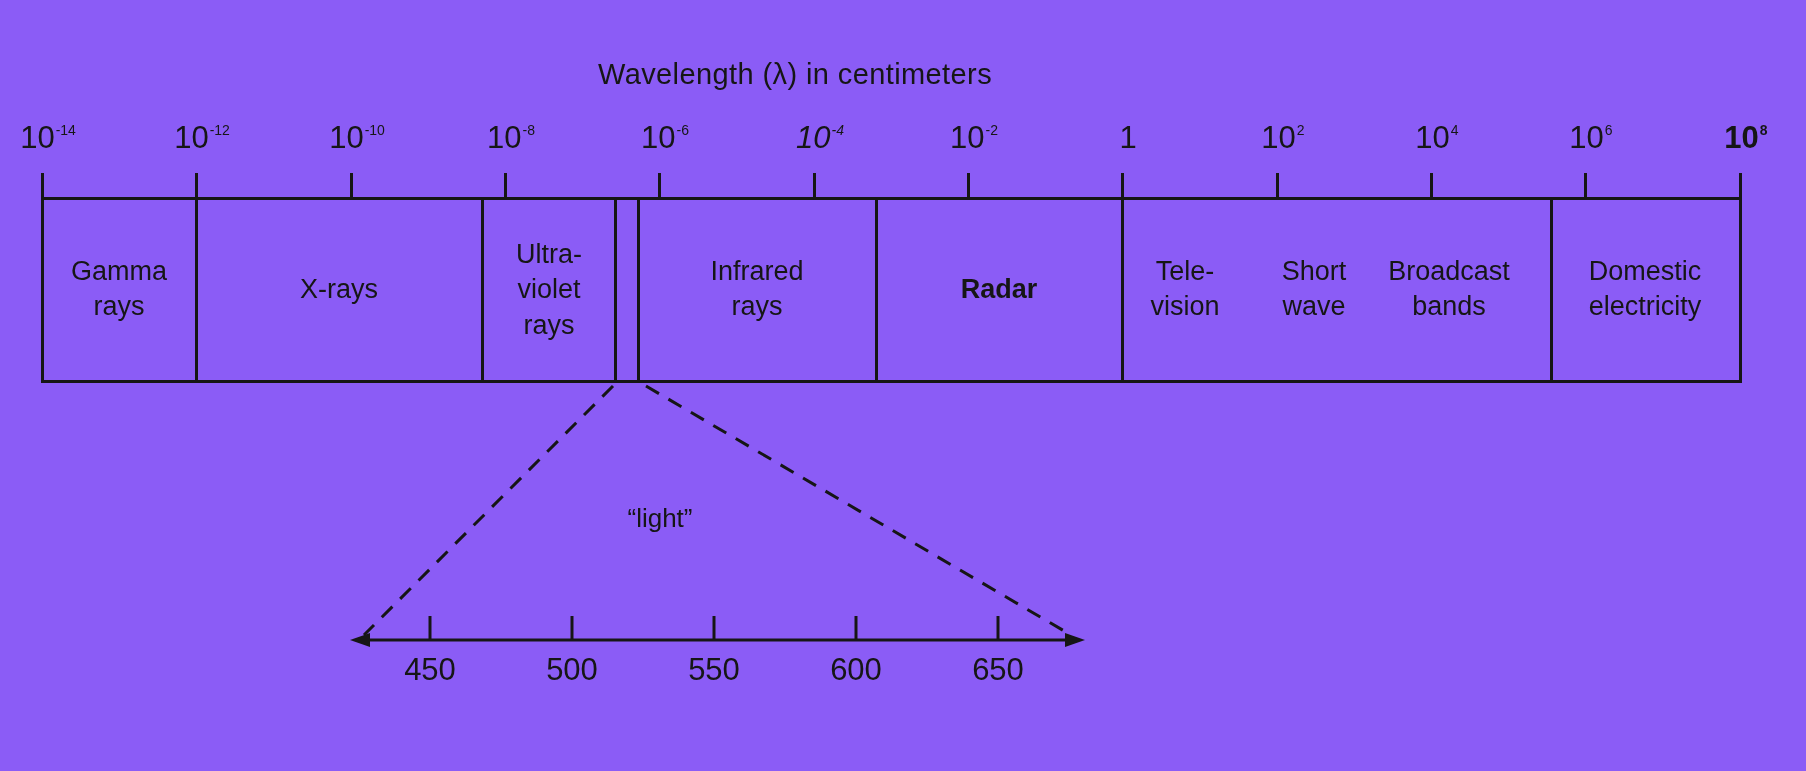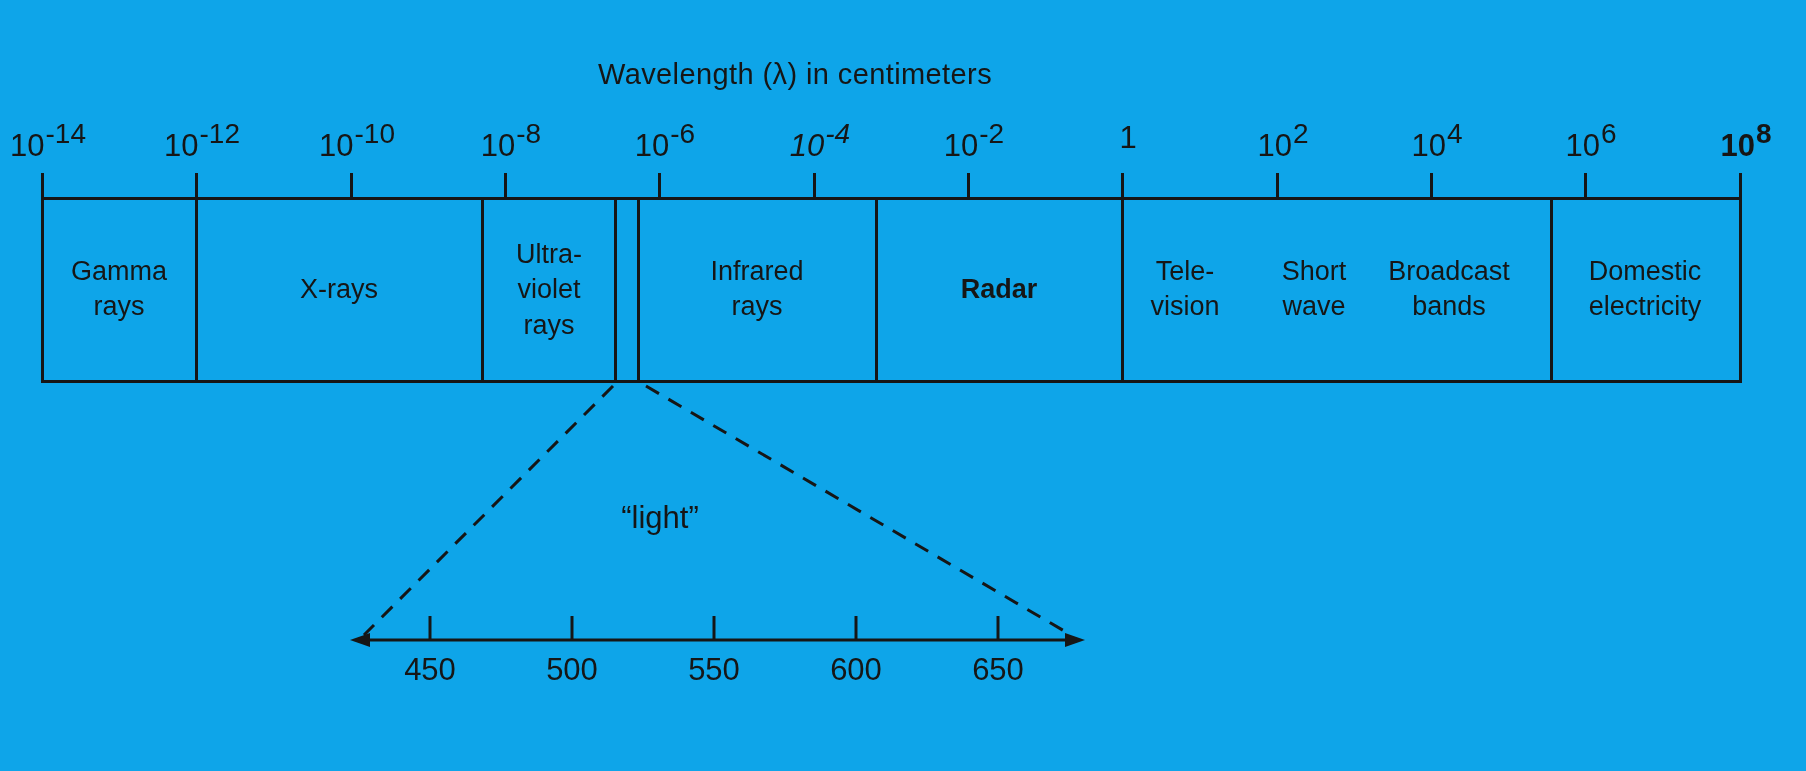--- a/index.html
+++ b/index.html
@@ -1,40 +1,40 @@
 <!DOCTYPE html>
 <html><head>
 <meta charset="utf-8">
 <style>
   * { margin: 0; padding: 0; box-sizing: border-box; }
   html, body { background: #ffffff; }
   .canvas {
     position: relative;
     width: 1806px;
     height: 771px;
-    background: #0ea5e9;
+    background: #8b5cf6;
     color: #161616;
     font-family: "Liberation Sans", sans-serif;
     overflow: hidden;
   }
   .axis-title {
     position: absolute;
     transform: translateX(-50%);
     font-size: 29px;
     letter-spacing: 0.4px;
     white-space: nowrap;
   }
   .cm-tick-label {
     position: absolute;
     transform: translateX(-50%);
     font-size: 31px;
     white-space: nowrap;
   }
   .cm-tick-label sup {
-    font-size: 28px;
+    font-size: 14px;
     position: relative;
     top: -2px;
     margin-left: 1px;
   }
   .tick-mark {
     position: absolute;
     width: 3px;
     background: #161616;
   }
   .band-rect {
@@ -51,21 +51,21 @@
     position: absolute;
     transform: translate(-50%, -50%);
     text-align: center;
     font-size: 27px;
     line-height: 1.32;
     white-space: pre;
   }
   .light-label {
     position: absolute;
     transform: translate(-50%, -50%);
-    font-size: 31px;
+    font-size: 26px;
     white-space: nowrap;
   }
   .nm-tick-label {
     position: absolute;
     transform: translateX(-50%);
     font-size: 31px;
     white-space: nowrap;
   }
   .overlay-svg {
     position: absolute;

